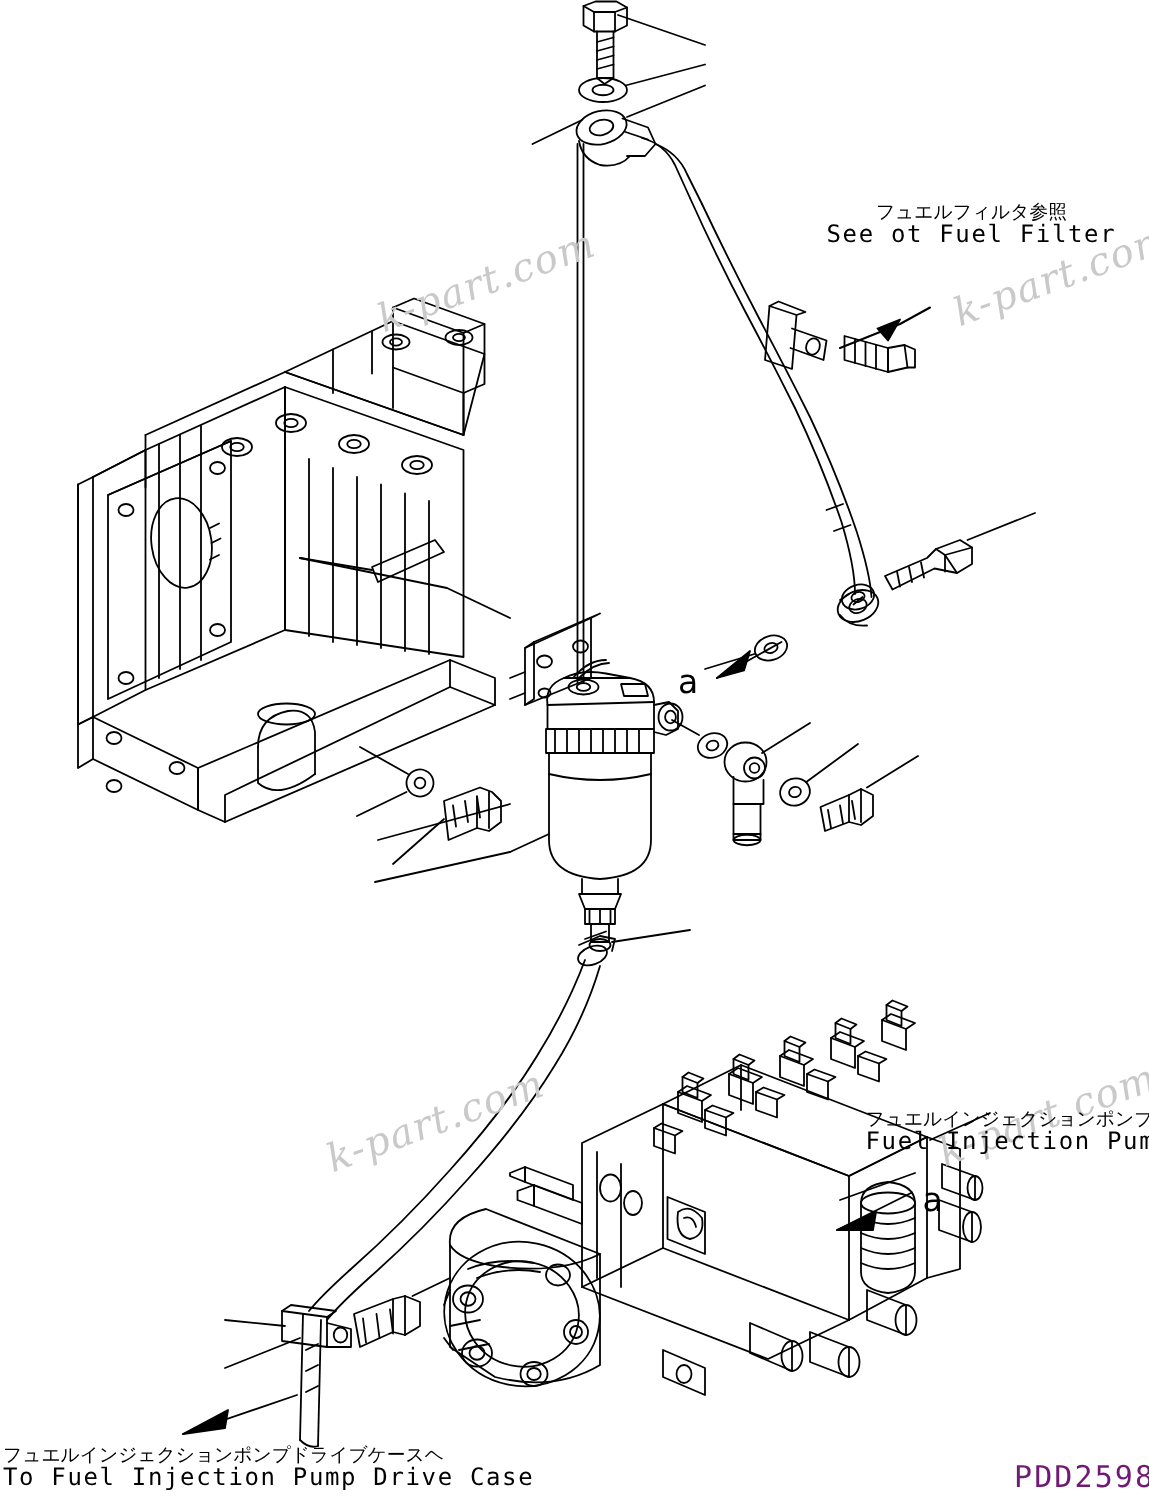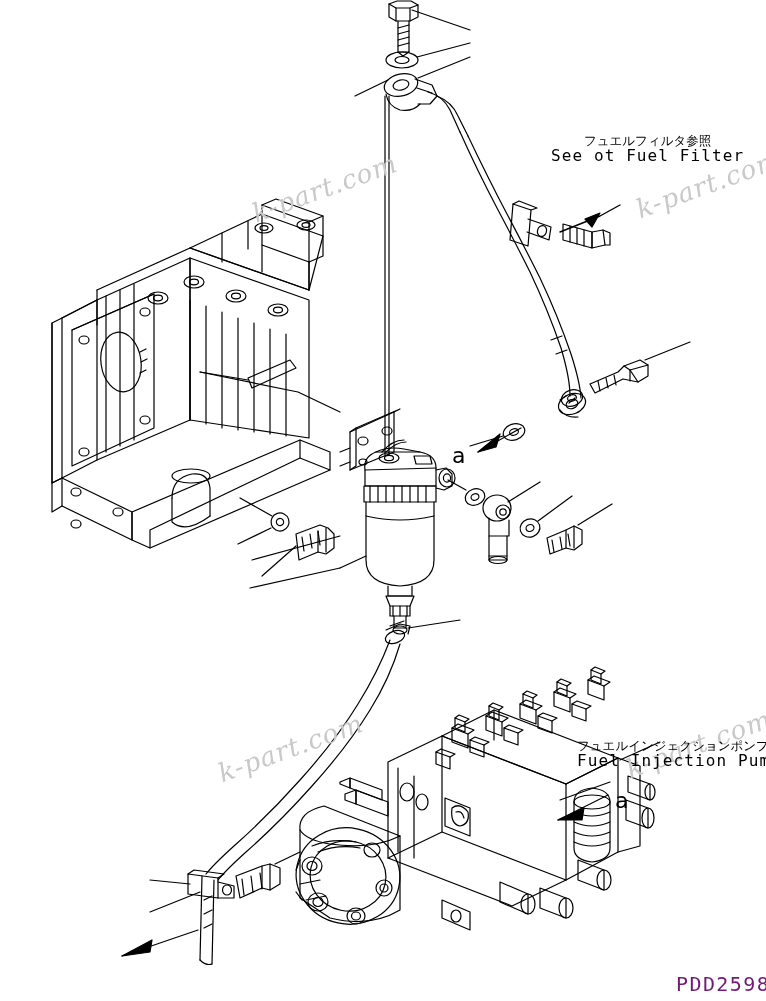--- a/index.html
+++ b/index.html
@@ -437,20 +437,22 @@
     <div class="jp">フュエルフィルタ参照</div>
     <div class="en">See ot Fuel Filter</div>
   </div>
 
   <div class="lbl" style="left:577px;top:738px;">
     <div class="jp">フュエルインジェクションポンプ</div>
     <div class="en">Fuel Injection Pump</div>
   </div>
 
   <div class="lbl" style="left:2px;top:962px;">
+    <div class="jp">フュエルインジェクションポンプドライブケースヘ</div>
+    <div class="en">To Fuel Injection Pump Drive Case</div>
   </div>
 
   <div class="lbl callout" style="left:452px;top:443px;">a</div>
   <div class="lbl callout" style="left:615px;top:788px;">a</div>
 
   <div class="lbl partno" style="left:676px;top:972px;">PDD2598</div>
 
 </div>
 
 </body></html>

